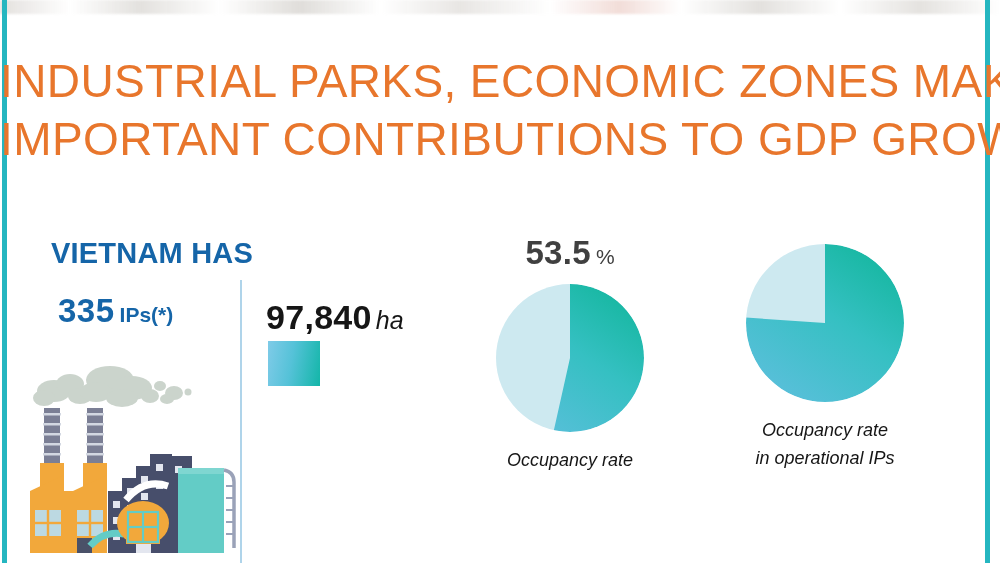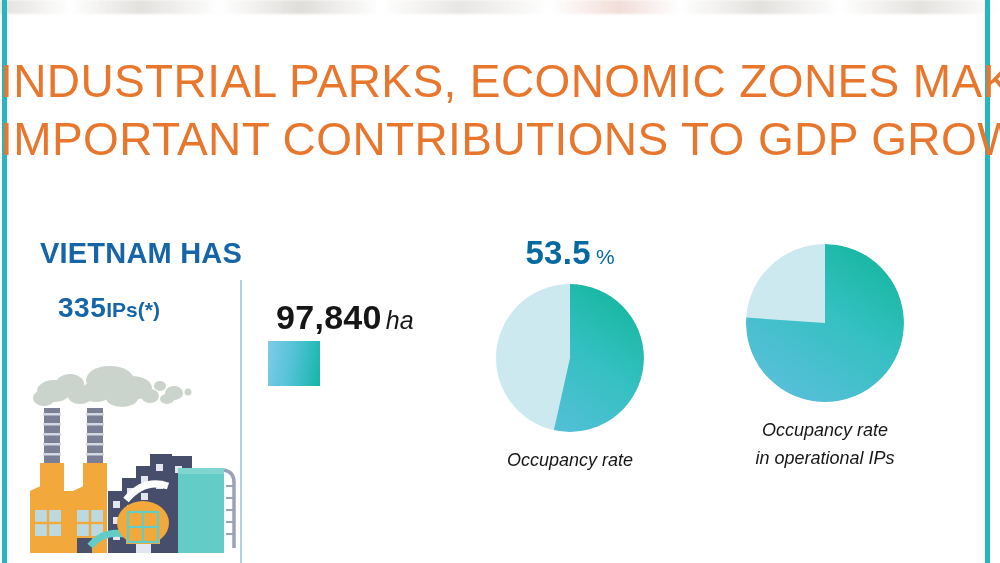--- a/index.html
+++ b/index.html
@@ -68,59 +68,60 @@
     letter-spacing: 0.4px;
     line-height: 58px;
     white-space: nowrap;
     font-family: "Liberation Sans", sans-serif;
   }
 
   
   #vietnam-has {
     position: absolute;
     top: 237px;
-    left: 40px;
+    left: 51px;
     color: #1565A8;
     font-size: 29px;
     font-weight: bold;
     letter-spacing: 0.2px;
     white-space: nowrap;
   }
   #ips-stat {
     position: absolute;
     top: 292px;
     left: 58px;
     color: #1565A8;
     white-space: nowrap;
   }
   #ips-stat .big {
-    font-size: 28px;
+    font-size: 33px;
     font-weight: bold;
     letter-spacing: 0.5px;
   }
   #ips-stat .unit {
     font-size: 21px;
     font-weight: bold;
+    margin-left: 5px;
   }
 
   
   #column-divider {
     position: absolute;
     left: 240px;
     top: 280px;
     width: 2px;
     height: 283px;
     background: #AFD4EA;
   }
 
   
   #ha-stat {
     position: absolute;
     top: 298px;
-    left: 276px;
+    left: 266px;
     white-space: nowrap;
     color: #161616;
   }
   #ha-stat .big {
     font-size: 34px;
     font-weight: bold;
     letter-spacing: 0.3px;
   }
   #ha-stat .unit {
     font-size: 25px;
@@ -136,21 +137,21 @@
     height: 45px;
     background: linear-gradient(100deg, #7FCBE8 0%, #55C2D8 45%, #13B6A8 100%);
   }
 
   
   .pie-group { position: absolute; text-align: center; }
   #pie-group-1 { left: 440px; top: 236px; width: 260px; }
   #pie-group-2 { left: 690px; top: 236px; width: 270px; }
 
   .pie-value {
-    color: #0369a1;
+    color: #404040;
     white-space: nowrap;
     line-height: 34px;
   }
   .pie-value .num {
     font-size: 33px;
     font-weight: bold;
     letter-spacing: 0.3px;
   }
   .pie-value .pct {
     font-size: 21px;

